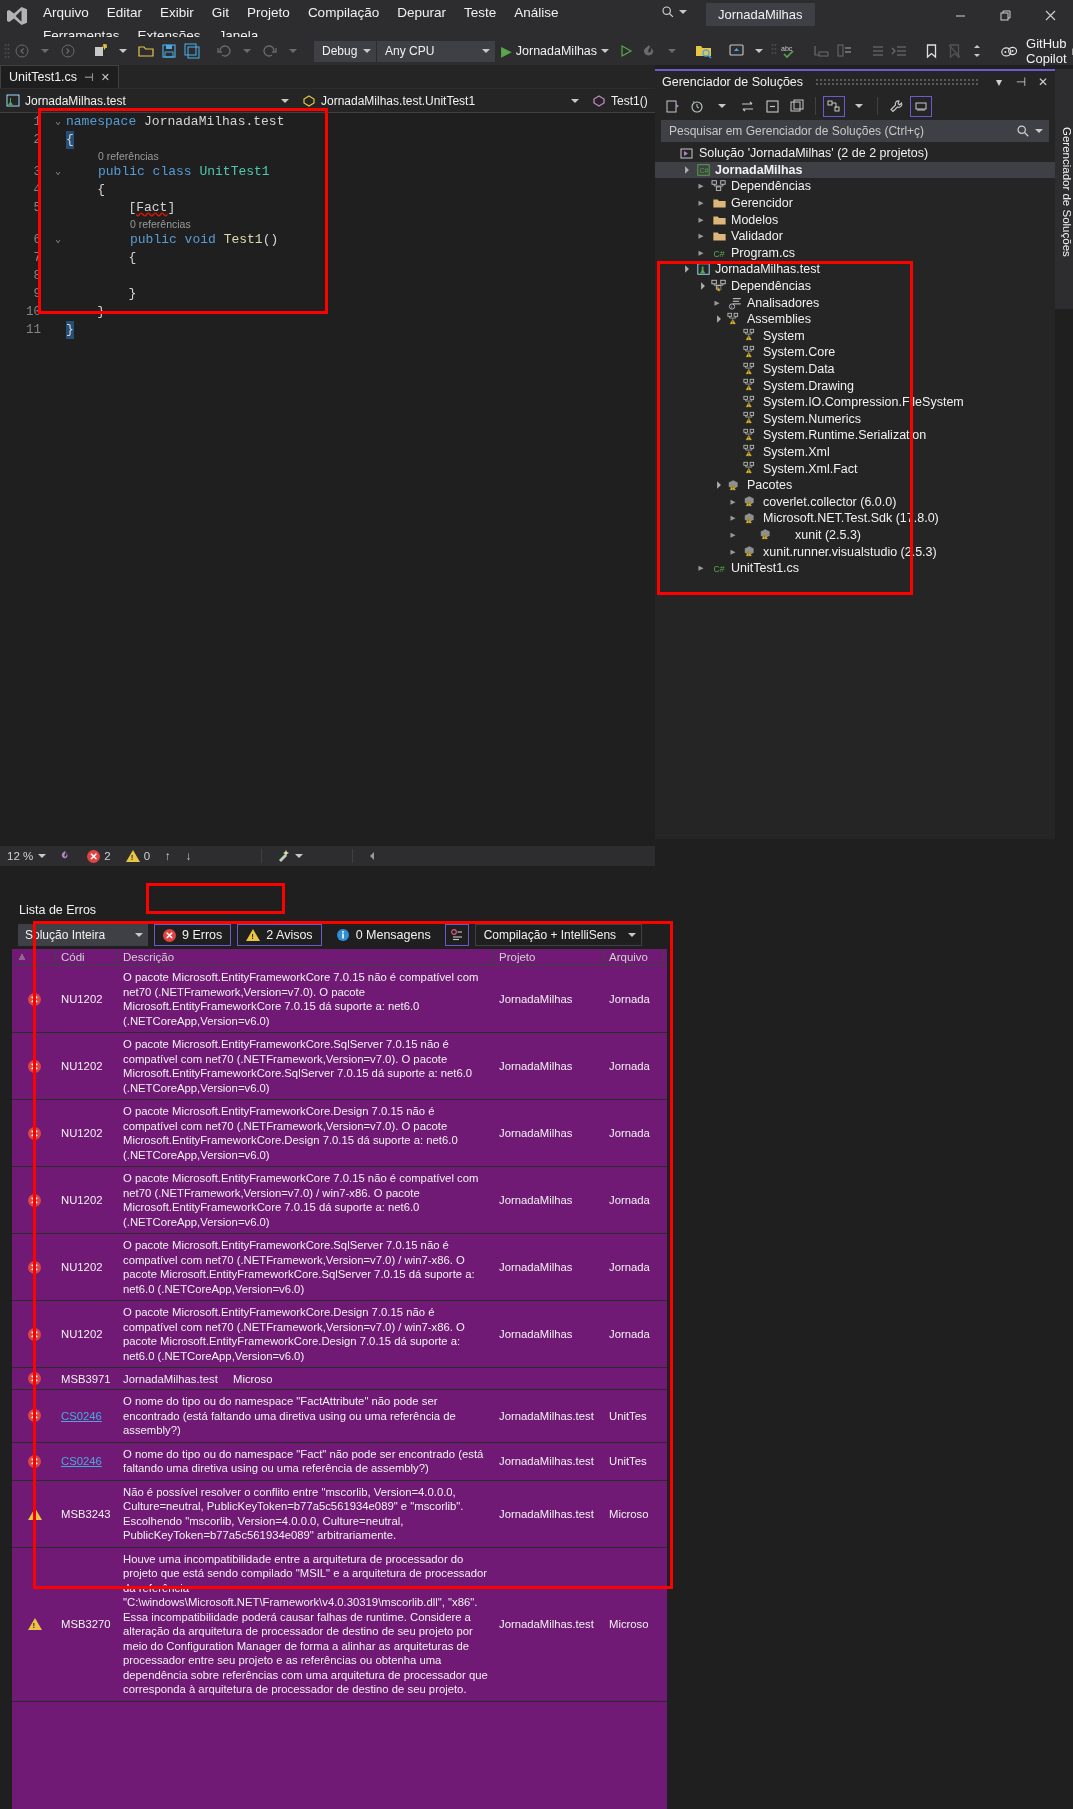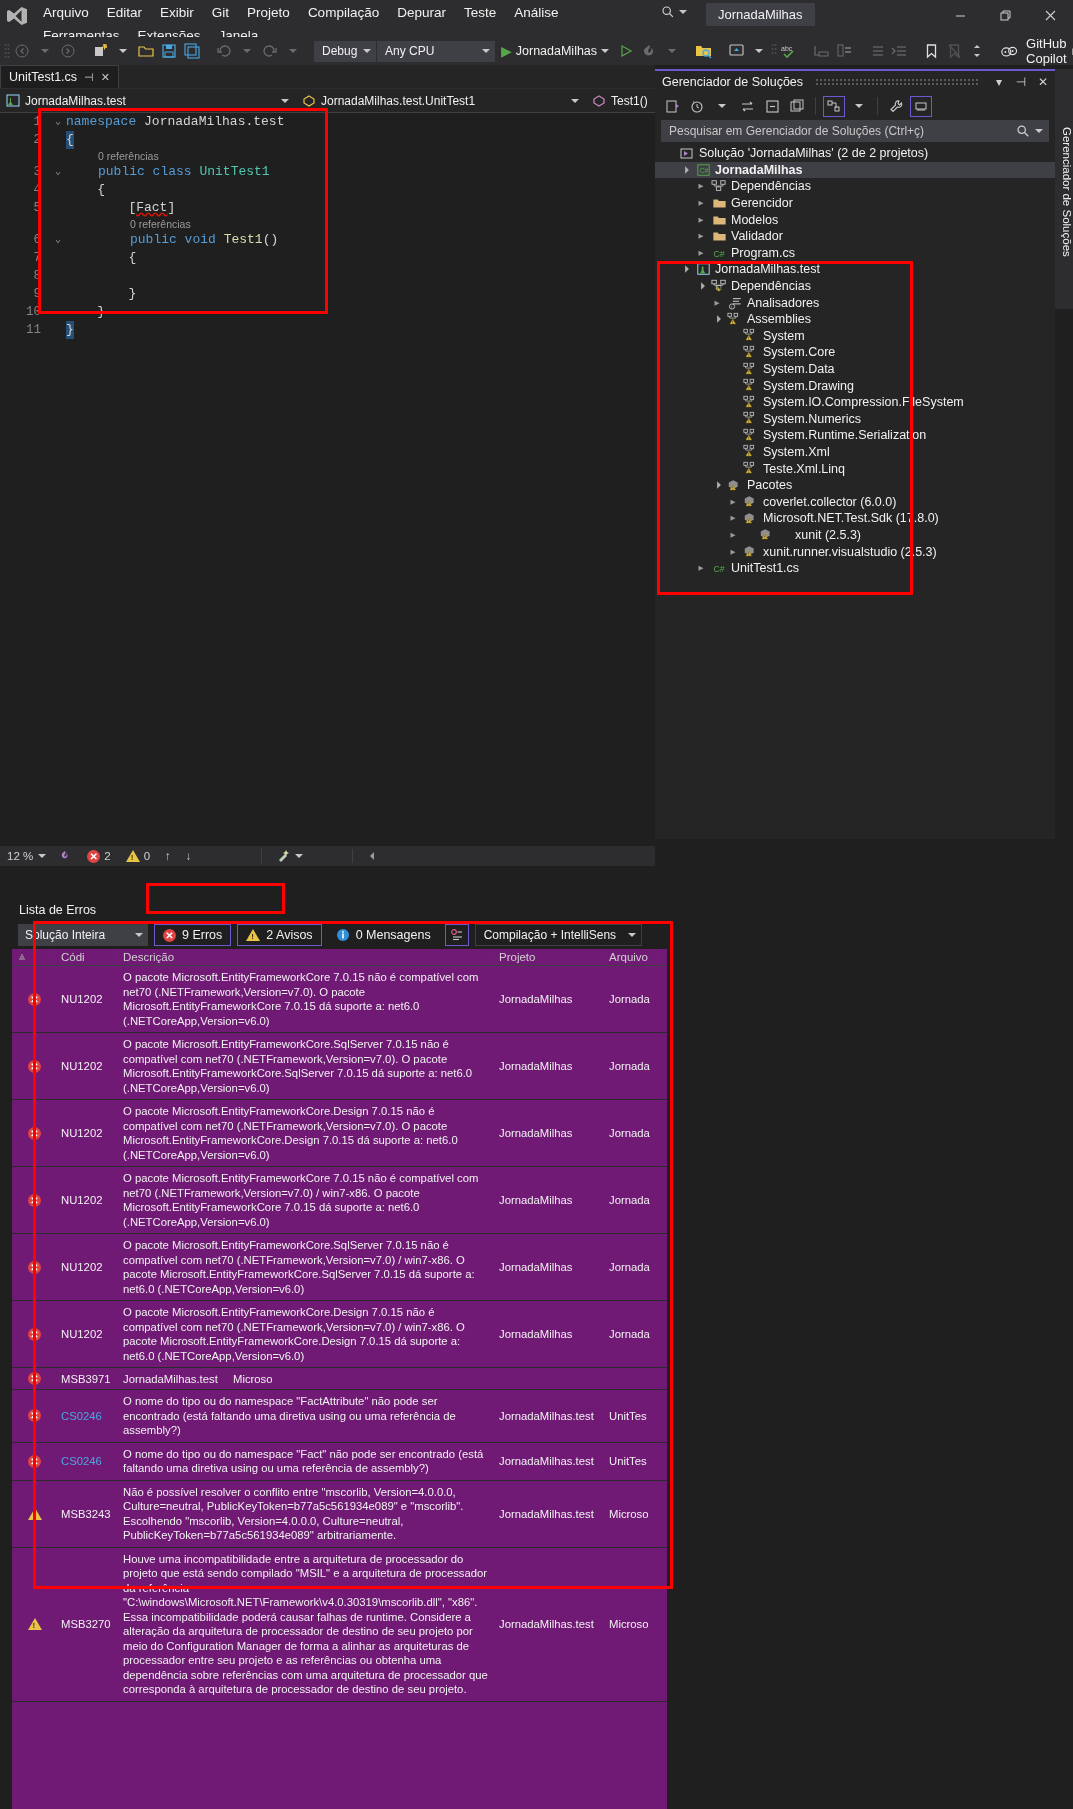--- a/index.html
+++ b/index.html
@@ -238,21 +238,21 @@
   .c-ico { width: 44px; }
   .c-code { width: 62px; }
   .c-desc { width: 376px; }
   .c-proj { width: 110px; }
   .c-file { width: 60px; }
   .el-rows { font-size: 11.3px; color: #f1f1f1; }
   .el-row { display: flex; align-items: center; border-bottom: 1px solid #2a2a2a; }
   .el-row > div { padding: 4px 4px 4px 5px; }
   .r-ico { width: 44px; display: flex; justify-content: center; align-items:center; }
   .r-code { width: 62px; }
-  .r-code.cs { color: #4aa8e0; }
+  .r-code.cs { color: #4aa8e0; text-decoration: underline; }
   .r-desc { width: 376px; line-height: 14.5px; }
   .r-proj { width: 110px; }
   .r-file { width: 60px; overflow: hidden; }
   .icon-err { width: 13px; height: 13px; border-radius: 50%;
     background: #e04343; color: #fff; font-size: 10px; line-height: 13px;
     text-align: center; font-weight: bold; }
   .icon-warn { width: 0; height: 0; border-left: 7px solid transparent;
     border-right: 7px solid transparent; border-bottom: 12px solid #e8c547;
     position: relative; }
   .icon-warn::after { content: "!"; position: absolute; left: -2px; top: 3px;
@@ -1009,21 +1009,21 @@
             <span class="ticon">
               <svg width="16" height="15" viewBox="0 0 18 16">
                 <rect x="1" y="1" width="4" height="3.4" fill="none" stroke="#c8c8c8" stroke-width=".9"></rect>
                 <rect x="8" y="1" width="4" height="3.4" fill="none" stroke="#c8c8c8" stroke-width=".9"></rect>
                 <path d="M3 4.4v2h7v-2" stroke="#c8c8c8" stroke-width=".8" fill="none"></path>
                 <path d="M6.5 7.5l3.2 5.6H3.3z" fill="#e8c547" stroke="#8a6d00" stroke-width=".5"></path>
                 <rect x="6.1" y="9.2" width=".9" height="2.1" fill="#3a2e00"></rect>
                 <rect x="6.1" y="11.8" width=".9" height=".9" fill="#3a2e00"></rect>
               </svg>
             </span>
-            <span>Teste.Xml.Linq</span>
+            <span>System.Xml.Fact</span>
           </div>
           <div class="tr" style="padding-left: 56px;">
             <span class="tw" style="transform: rotate(-45deg); font-size: 7px;">◢</span>
             <span class="ticon">
               <svg width="16" height="15" viewBox="0 0 18 16">
                 <path d="M2 4.5 7 2l5 2.5v5L7 12 2 9.5z" fill="#8f8f8f"></path>
                 <path d="M6.5 7.5l3.2 5.6H3.3z" fill="#e8c547" stroke="#8a6d00" stroke-width=".5"></path>
                 <rect x="6.1" y="9.2" width=".9" height="2.1" fill="#3a2e00"></rect>
                 <rect x="6.1" y="11.8" width=".9" height=".9" fill="#3a2e00"></rect>
               </svg>

